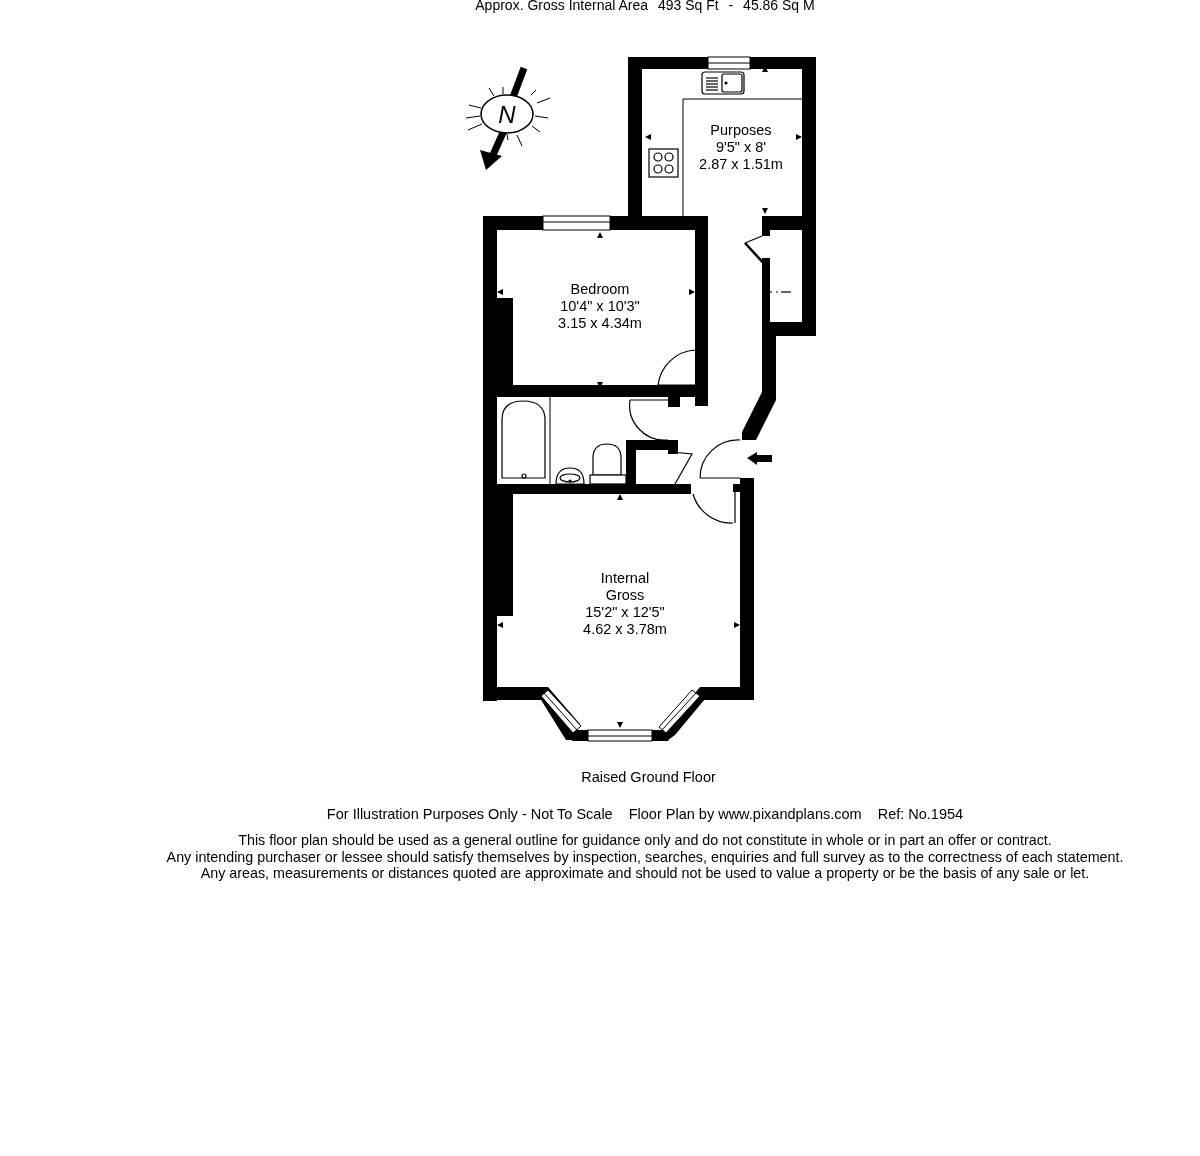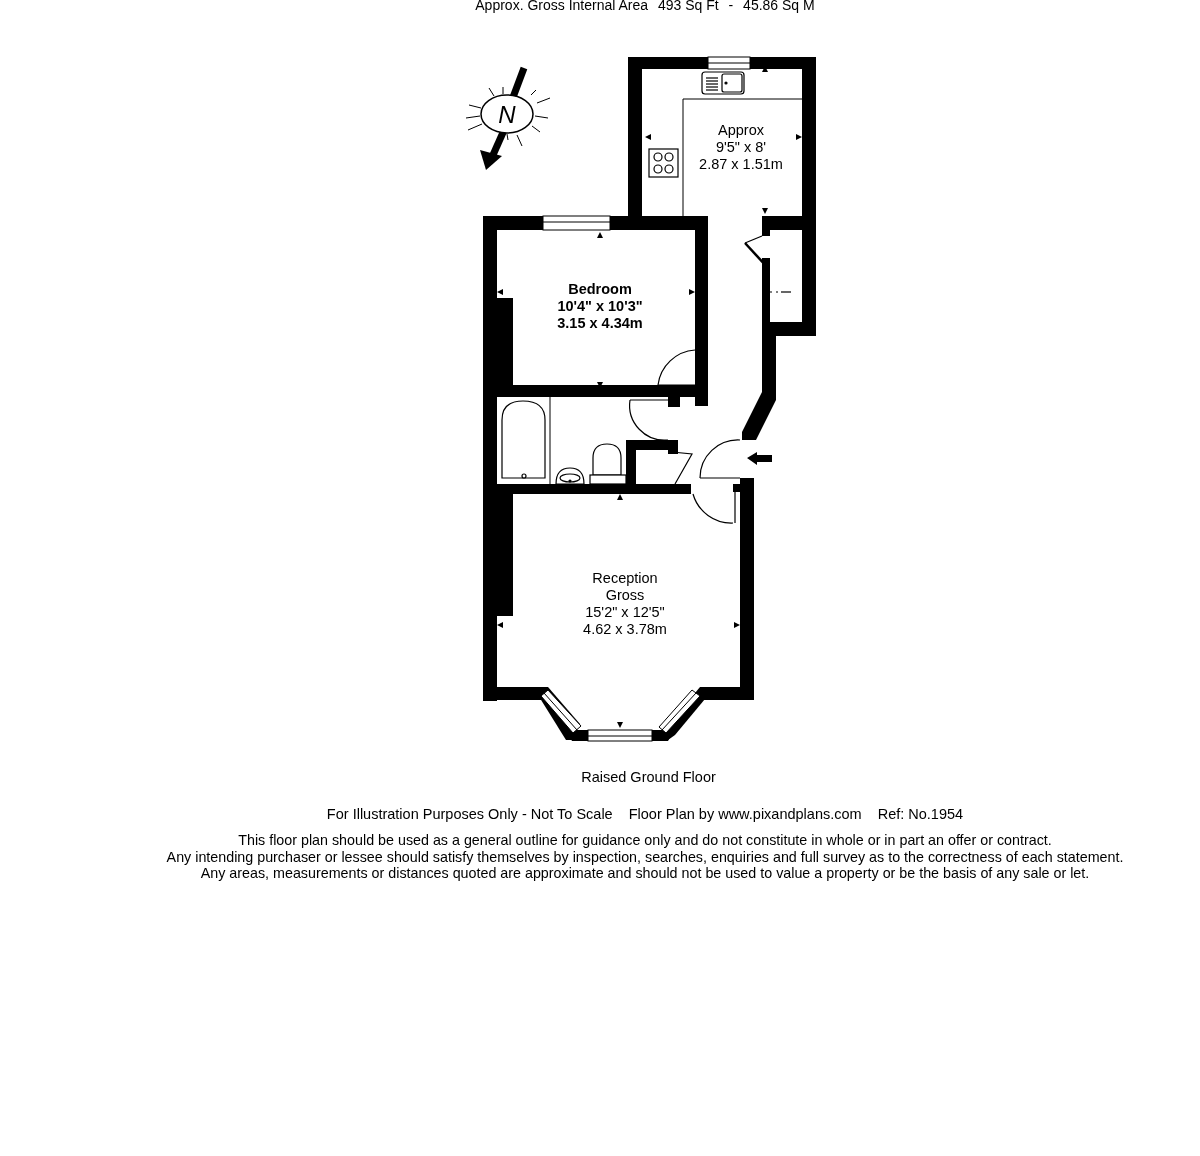--- a/index.html
+++ b/index.html
@@ -177,33 +177,33 @@
     <polygon points="689,289 689,295 695,292"></polygon>
     <polygon points="597,382 603,382 600,388"></polygon>
     <polygon points="617,500 623,500 620,494"></polygon>
     <polygon points="497,625 503,622 503,628"></polygon>
     <polygon points="734,622 734,628 740,625"></polygon>
     <polygon points="617,722 623,722 620,728"></polygon>
   </g>
 </svg>
 
 <div class="room-label" style="left:680px; top:122px; width:122px;">
-  <div>Approx</div>
+  <div>Purposes</div>
   <div>9'5" x 8'</div>
   <div>2.87 x 1.51m</div>
 </div>
 
-<div class="room-label" style="left:520px; top:281px; width:160px;font-weight:bold;">
+<div class="room-label" style="left:520px; top:281px; width:160px;">
   <div>Bedroom</div>
   <div>10'4" x 10'3"</div>
   <div>3.15 x 4.34m</div>
 </div>
 
 <div class="room-label" style="left:545px; top:570px; width:160px;">
-  <div>Reception</div>
+  <div>Internal</div>
   <div>Gross</div>
   <div>15'2" x 12'5"</div>
   <div>4.62 x 3.78m</div>
 </div>
 
 <div class="abs floor-name">Raised Ground Floor</div>
 
 <div class="abs credit">
   <span>For Illustration Purposes Only - Not To Scale</span>
   <span>Floor Plan by www.pixandplans.com</span>

